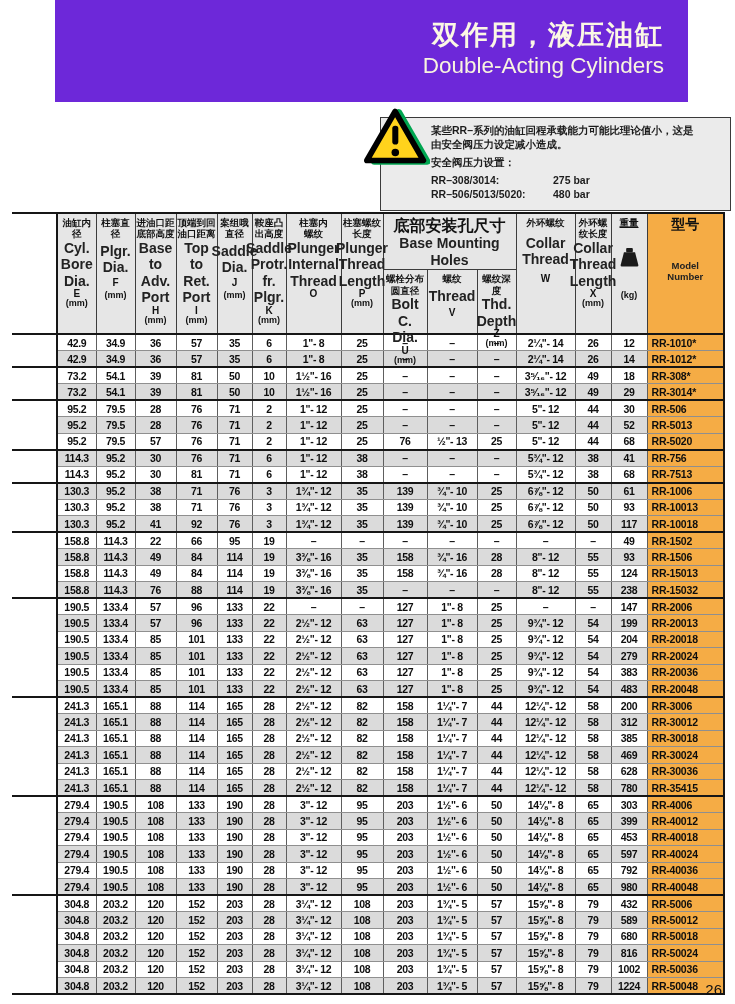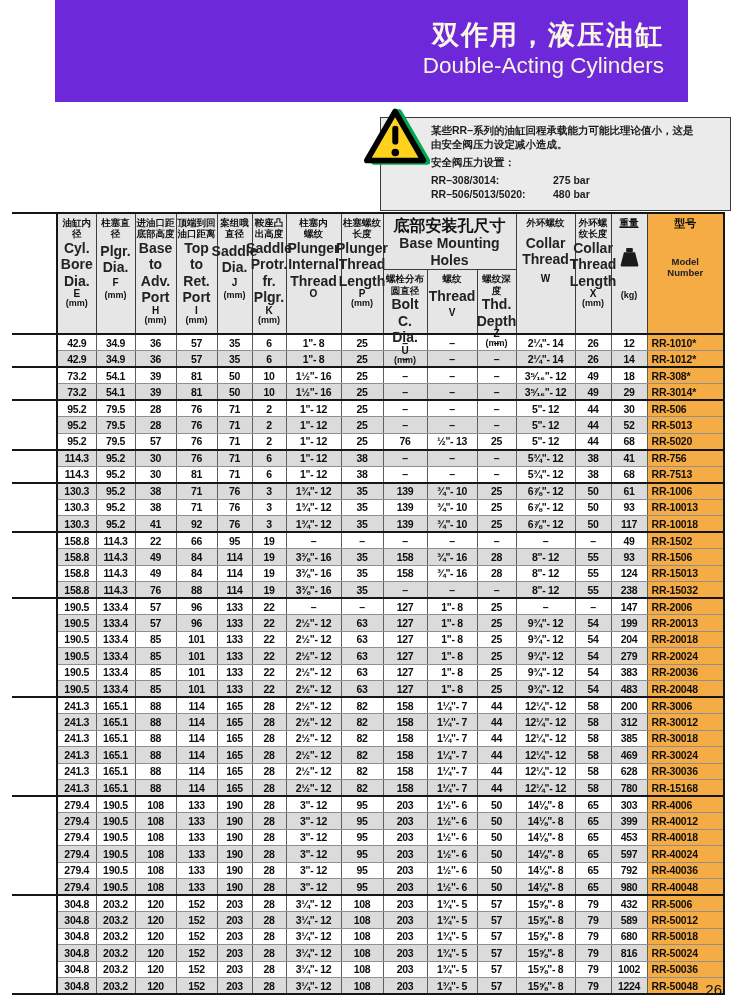--- a/index.html
+++ b/index.html
@@ -46,21 +46,21 @@
   .h-cn.u { text-decoration:underline; }
   .h-en { font-size:14px; line-height:1.18; white-space:pre-line; text-align:center; color:#222; }
   .h-letter { font-weight:bold; font-size:10px; line-height:1; }
   .h-unit { font-size:9px; line-height:1.1; height:10px; }
   .grp-wrap { padding:2px 0 1px 0; text-align:center; line-height:1.1; }
   .grp-wrap .h-cn { font-size:16px; }
   thead tr.h1 { height:26px; }
   thead tr.h2 { height:62px; }
   .model-th { background:#F5AC45 !important; }
   .model-wrap { height:86px; display:flex; flex-direction:column; align-items:center; padding-top:3px; }
-  .model-wrap .h-cn { font-size:11px; }
+  .model-wrap .h-cn { font-size:14px;font-family:Liberation Mono, monospace; }
   .model-wrap .h-en { margin-top:26px; font-size:9.5px; }
   .wt-icon { width:23px; height:21px; }
 
   
   tbody tr { height:16.5px; }
   tbody td { border-left:1px solid #5e5e5e; border-right:1px solid #5e5e5e;
              border-top:1px solid #8f8f8f; border-bottom:1px solid #8f8f8f;
              font-size:10.5px; font-weight:bold; letter-spacing:-0.3px;
              text-align:center; vertical-align:middle; color:#0e0e0e; white-space:nowrap; overflow:hidden; }
   tbody tr:nth-child(odd)  td { background:#fff; }
@@ -783,21 +783,21 @@
             <td>165</td>
             <td>28</td>
             <td>2½"- 12</td>
             <td>82</td>
             <td>158</td>
             <td>1¼"- 7</td>
             <td>44</td>
             <td>12¼"- 12</td>
             <td>58</td>
             <td>780</td>
-            <td class="model col-last">RR-15168</td>
+            <td class="model col-last">RR-35415</td>
           </tr>
           <tr class="group-start">
             <td class="gutter"></td>
             <td class="col-first ">279.4</td>
             <td>190.5</td>
             <td>108</td>
             <td>133</td>
             <td>190</td>
             <td>28</td>
             <td>3"- 12</td>

